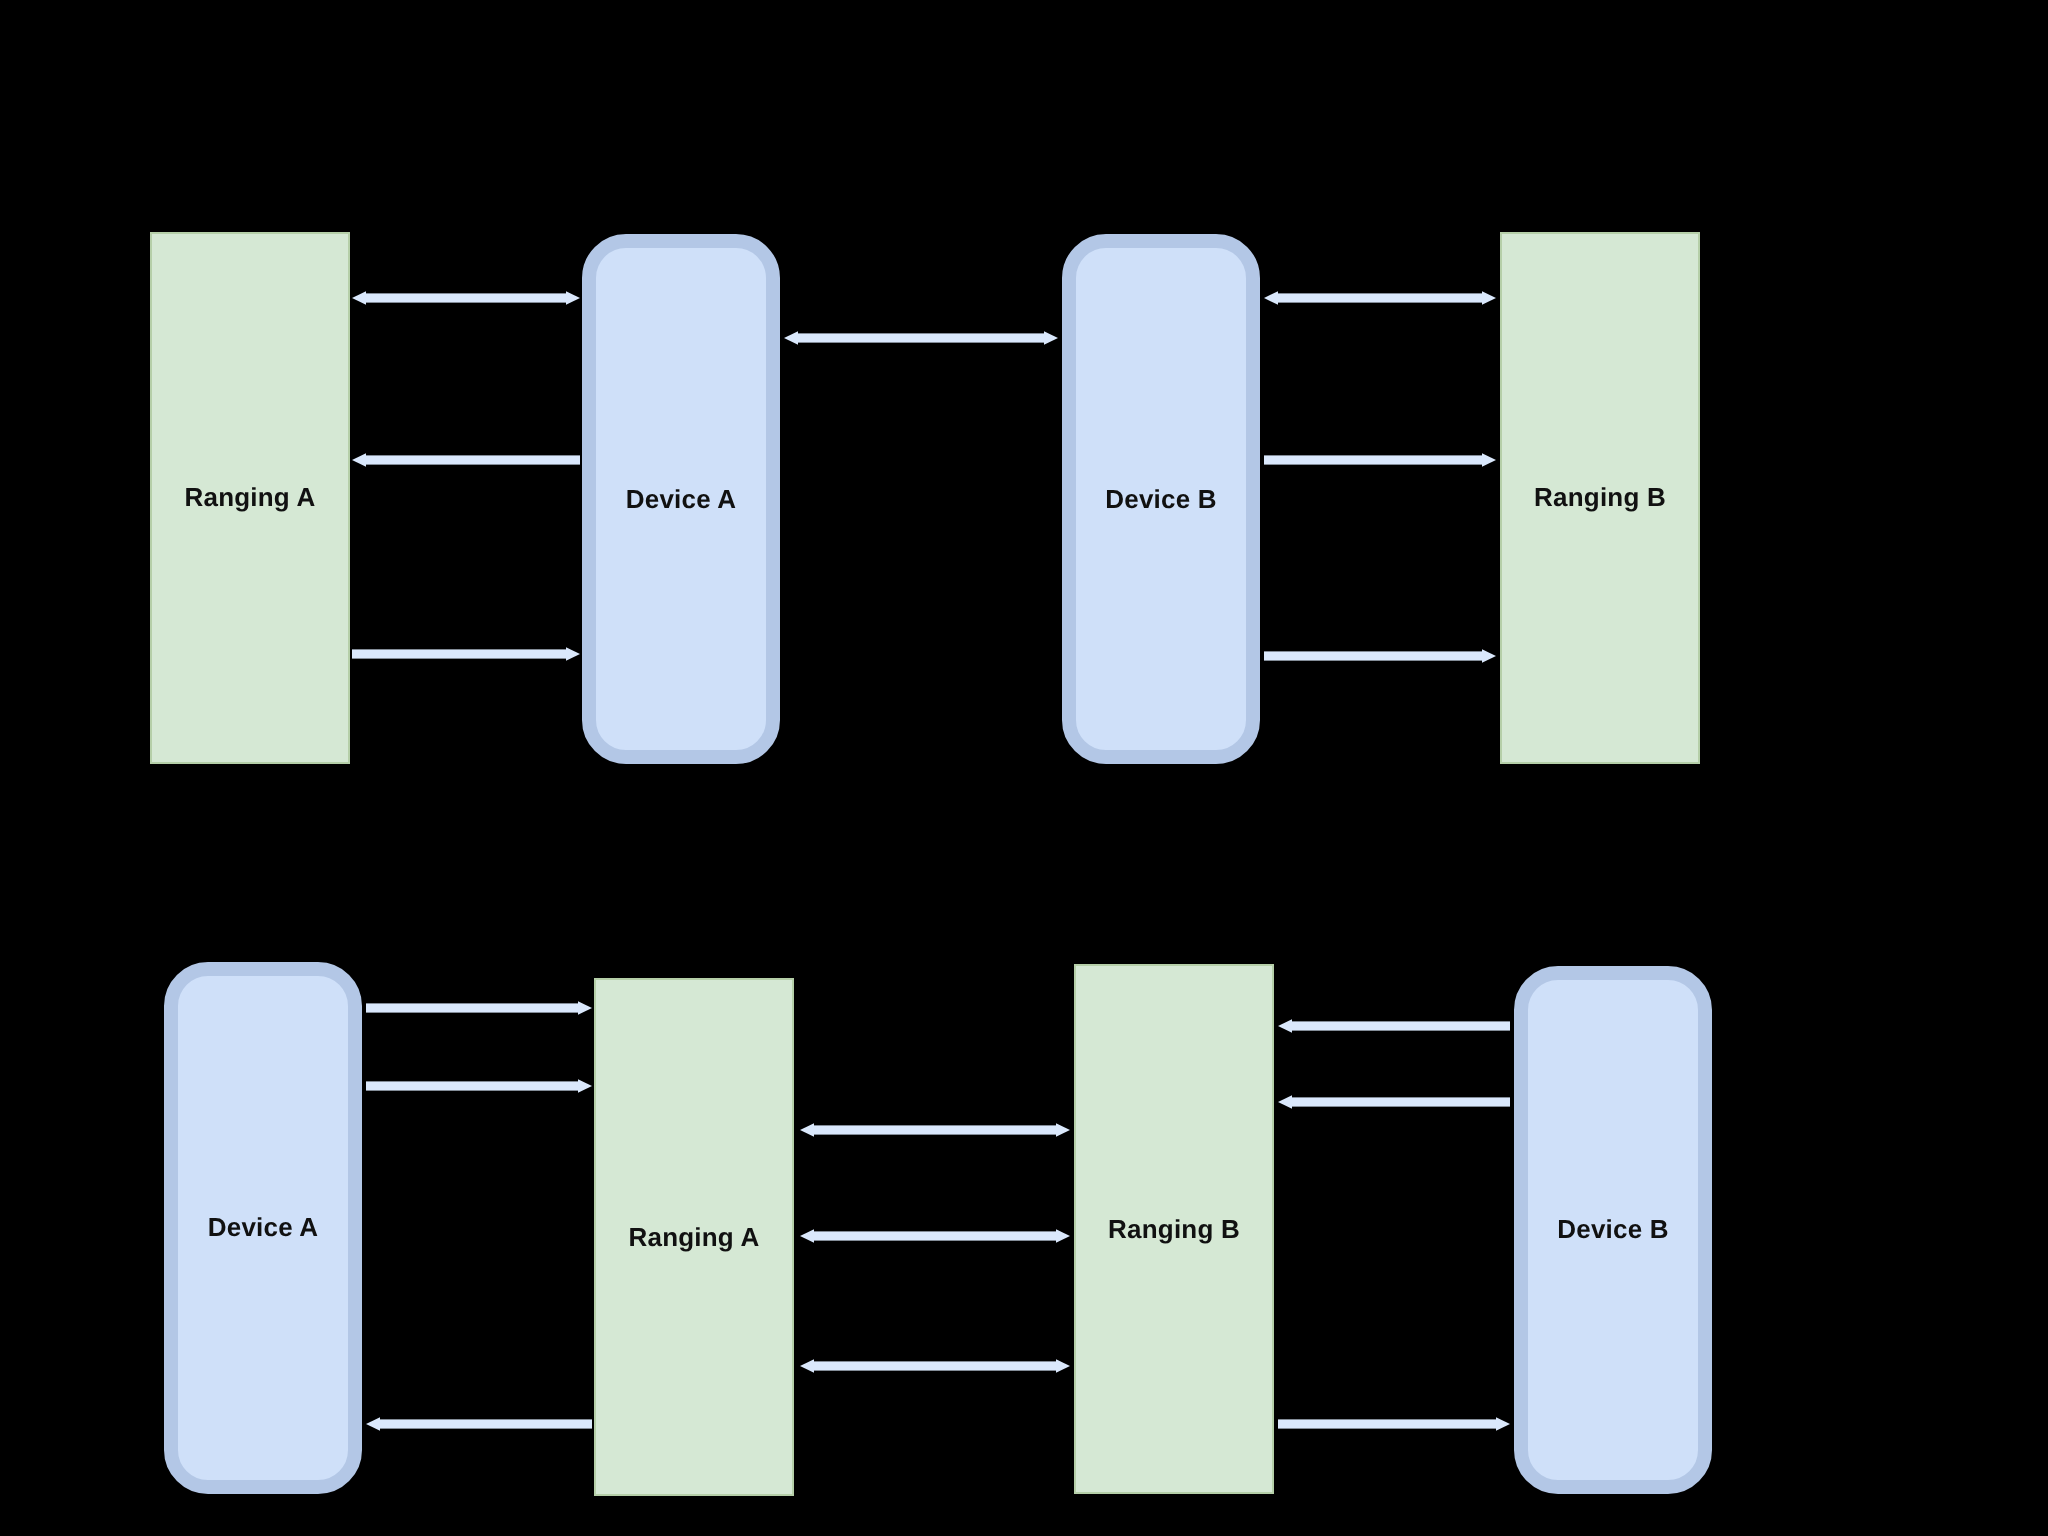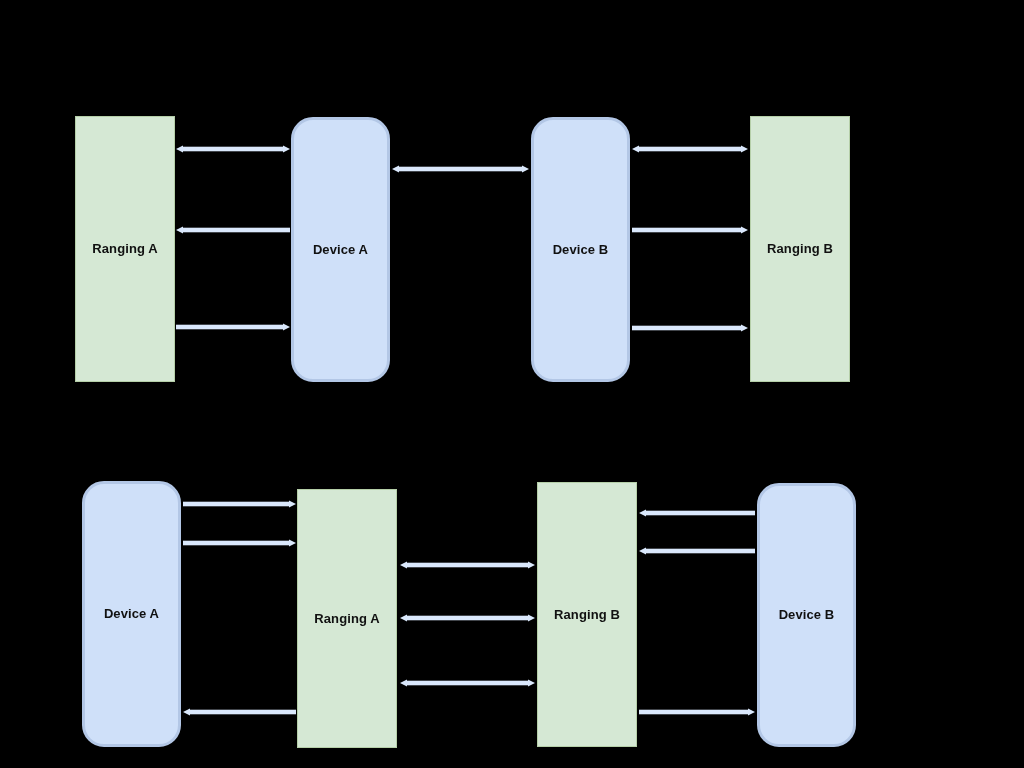--- a/index.html
+++ b/index.html
@@ -30,21 +30,21 @@
     text-align: center;
     line-height: 1.2;
     letter-spacing: 0.1px;
   }
   .node-rect {
     border: 1px solid #b5cfa8;
     background: #d5e8d4;
     border-radius: 0;
   }
   .node-round {
-    border: 3px solid #8b5cf6;
+    border: 7px solid #8b5cf6;
     background: #cfe0f9;
     border-radius: 22px;
   }
   .edge {
     position: absolute;
     height: 10px;
     pointer-events: none;
   }
   .edge svg {
     display: block;

